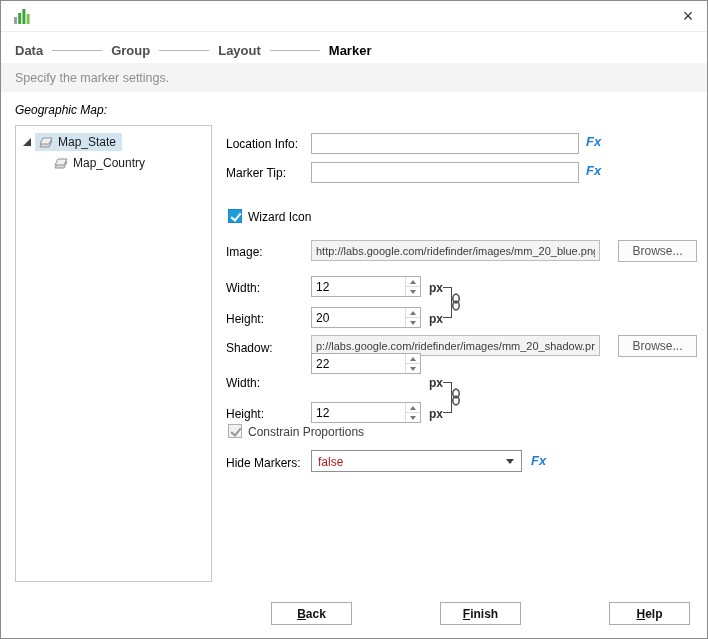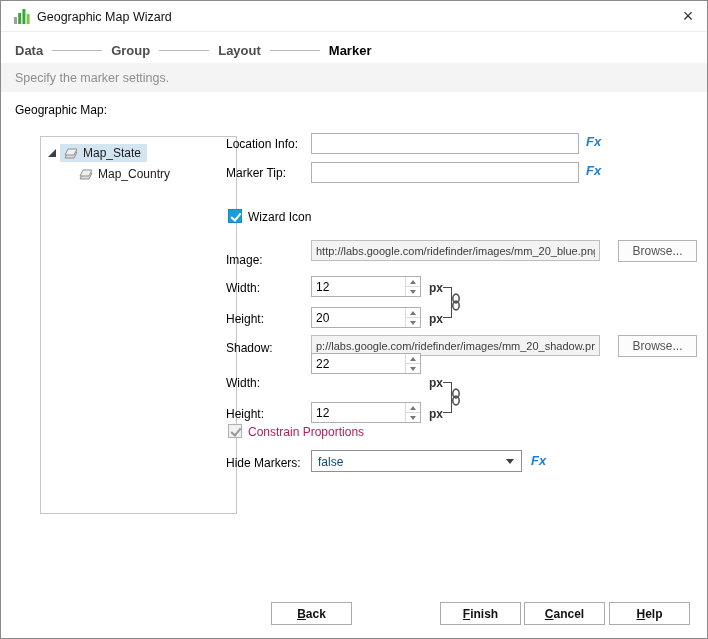--- a/index.html
+++ b/index.html
@@ -23,23 +23,23 @@
   .step { font-size: 13px; font-weight: bold; color: #4e4e4e; cursor: pointer; }
   .step.active { color: #000000; }
   .sline { width: 50px; height: 1px; background: #b8b8b8; margin: 0 9px; }
 
   
   .subtitle-band { position: absolute; left: 0; top: 62px; right: 0; height: 29px;
                    background: #f4f4f4; display: flex; align-items: center;
                    padding-left: 14px; color: #8e8e8e; font-size: 12.5px; }
 
   
-  .tree-label { position: absolute; left: 14px; top: 102px; font-size: 12px; color: #000; }
-  .tree-panel { position: absolute; left: 14px; top: 135px; width: 197px; height: 378px;
-                border: 1px solid #c6c6c6; background: #fff; margin-left: 25px; }
+  .tree-label { position: absolute; left: 14px; top: 102px; font-size: 12px; color: #000; font-style: italic; }
+  .tree-panel { position: absolute; left: 14px; top: 124px; width: 197px; height: 457px;
+                border: 1px solid #c6c6c6; background: #fff; }
   .tree-row { position: absolute; left: 0; right: 0; height: 20px;
               display: flex; align-items: center; cursor: pointer; }
   .row-state { top: 6px; padding-left: 7px; }
   .row-country { top: 27px; padding-left: 37px; }
   .expander { width: 0; height: 0; border-left: 8px solid transparent;
               border-bottom: 8px solid #3f3f3f; margin-right: 4px; }
   .tree-sel { display: flex; align-items: center; background: #d4e5f2;
               padding: 2px 6px 2px 3px; }
   .node-icon { margin-right: 4px; display: inline-flex; }
   .node-label { font-size: 12px; color: #1a1a1a; white-space: nowrap; }
@@ -58,21 +58,21 @@
             color: #555; cursor: pointer; }
 
   .checkbox { position: absolute; width: 14px; height: 14px;
               border: 1px solid #1687c9; background: #1b9dd9; cursor: pointer; }
   .checkbox::after { content: ""; position: absolute; left: 4px; top: 1px;
                      width: 4px; height: 8px; border: solid #fff;
                      border-width: 0 2px 2px 0; transform: rotate(40deg); }
   .checkbox.disabled { background: #f1f1f1; border-color: #b0b0b0; cursor: default; }
   .checkbox.disabled::after { border-color: #999; }
   .cblabel { position: absolute; font-size: 12px; color: #000; }
-  .cblabel.disabled { color: #be185d; }
+  .cblabel.disabled { color: #404040; }
 
   .spin { position: absolute; left: 310px; width: 110px; height: 21px;
           border: 1px solid #afafaf; background: #fff; }
   .spin input { border: 0; width: calc(100% - 16px); height: 100%; font-size: 12px;
                 padding: 0 4px; outline: none; background: transparent; }
   .arrows { position: absolute; top: 0; right: 0; width: 15px; height: 100%;
             border-left: 1px solid #dcdcdc; display: flex; flex-direction: column; }
   .arr { flex: 1; display: flex; align-items: center; justify-content: center; cursor: pointer; }
   .arr + .arr { border-top: 1px solid #dcdcdc; }
   .tri-up { width: 0; height: 0; border-left: 3px solid transparent;
@@ -80,21 +80,21 @@
   .tri-down { width: 0; height: 0; border-left: 3px solid transparent;
               border-right: 3px solid transparent; border-top: 4px solid #777; }
   .px { position: absolute; left: 428px; font-size: 12px; font-weight: bold; color: #333; }
 
   .bracket { position: absolute; left: 442px; width: 9px; height: 31px;
              border: 1px solid #4a4a4a; border-left: none; }
   .chain { position: absolute; left: 448px; display: inline-flex; }
 
   .combo { position: absolute; left: 310px; top: 449px; width: 211px; height: 22px;
            border: 1px solid #8f8f8f; background: #fff; cursor: pointer; }
-  .combo-value { position: absolute; left: 6px; top: 4px; font-size: 12px; color: #0c4a6e; }
+  .combo-value { position: absolute; left: 6px; top: 4px; font-size: 12px; color: #b91c1c; }
   .combo-arrow { position: absolute; right: 7px; top: 8px; width: 0; height: 0;
                  border-left: 4px solid transparent; border-right: 4px solid transparent;
                  border-top: 5px solid #3f3f3f; }
 
   
   .btn { position: absolute; top: 601px; width: 81px; height: 23px;
          border: 1px solid #ababab; background: #fff; font-size: 12px; color: #111;
          cursor: pointer; }
   .btn .mn { display: block; font-weight: bold; }
   .btn .mn::first-letter { text-decoration: underline; }
@@ -107,21 +107,20 @@
 
   <div class="titlebar">
     <span class="app-icon">
       <svg width="17" height="17" viewBox="0 0 17 17">
         <rect x="1" y="9" width="3" height="7" fill="#9e9e9e"></rect>
         <rect x="5.2" y="5" width="3" height="11" fill="#3aa83a"></rect>
         <rect x="9.4" y="1" width="3" height="15" fill="#3aa83a"></rect>
         <rect x="13.6" y="6" width="3" height="10" fill="#7fc24f"></rect>
       </svg>
     </span>
-    <span class="title">Geographic Map Wizard</span>
     <span class="close-btn">
       <span>×</span>
     </span>
   </div>
 
   <div class="steps">
     <span class="step">Data</span>
     <span class="sline"></span>
     <span class="step">Group</span>
     <span class="sline"></span>
@@ -163,21 +162,21 @@
   <input class="tinput" style="top: 132px;" value="">
   <span class="fx" style="left:585px; top:133px">Fx</span>
 
   <span class="flabel" style="top:165px">Marker Tip:</span>
   <input class="tinput" style="top: 161px;" value="">
   <span class="fx" style="left:585px; top:162px">Fx</span>
 
   <span class="checkbox" style="left:227px; top:208px"></span>
   <span class="cblabel" style="left:247px; top:209px">Wizard Icon</span>
 
-  <span class="flabel" style="top:252px">Image:</span>
+  <span class="flabel" style="top:244px">Image:</span>
   <input class="urlinput" style="top: 239px;" value="http://labs.google.com/ridefinder/images/mm_20_blue.png">
   <button class="browse" style="top:239px">
     <span>Browse...</span>
   </button>
 
   <span class="flabel" style="top:280px">Width:</span>
   <div class="spin" style="top:275px">
     <input value="12" style="">
     <span class="arrows">
       <span class="arr">
@@ -263,20 +262,17 @@
     <i class="combo-arrow"></i>
   </div>
   <span class="fx" style="left:530px; top:452px">Fx</span>
 
   <button class="btn" style="left:270px">
     <span class="mn">Back</span>
   </button>
   <button class="btn" style="left:439px">
     <span class="mn">Finish</span>
   </button>
-  <button class="btn" style="left:523px">
-    <span class="mn">Cancel</span>
-  </button>
   <button class="btn" style="left:608px">
     <span class="mn">Help</span>
   </button>
 
 </div>
 
 </body></html>

